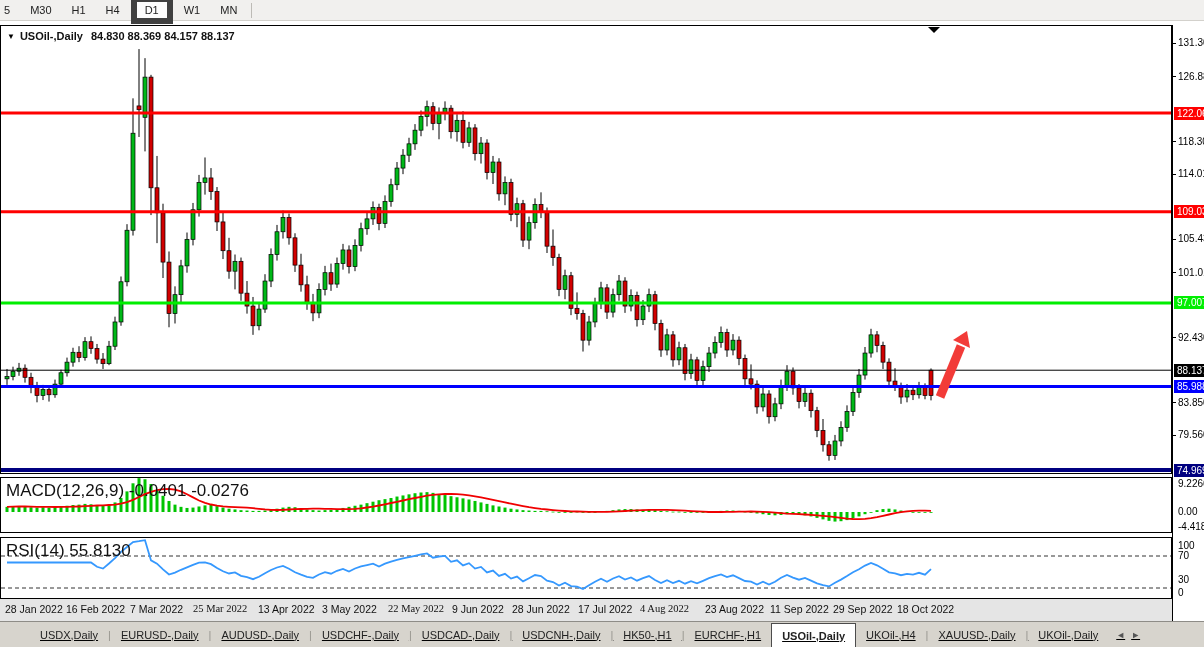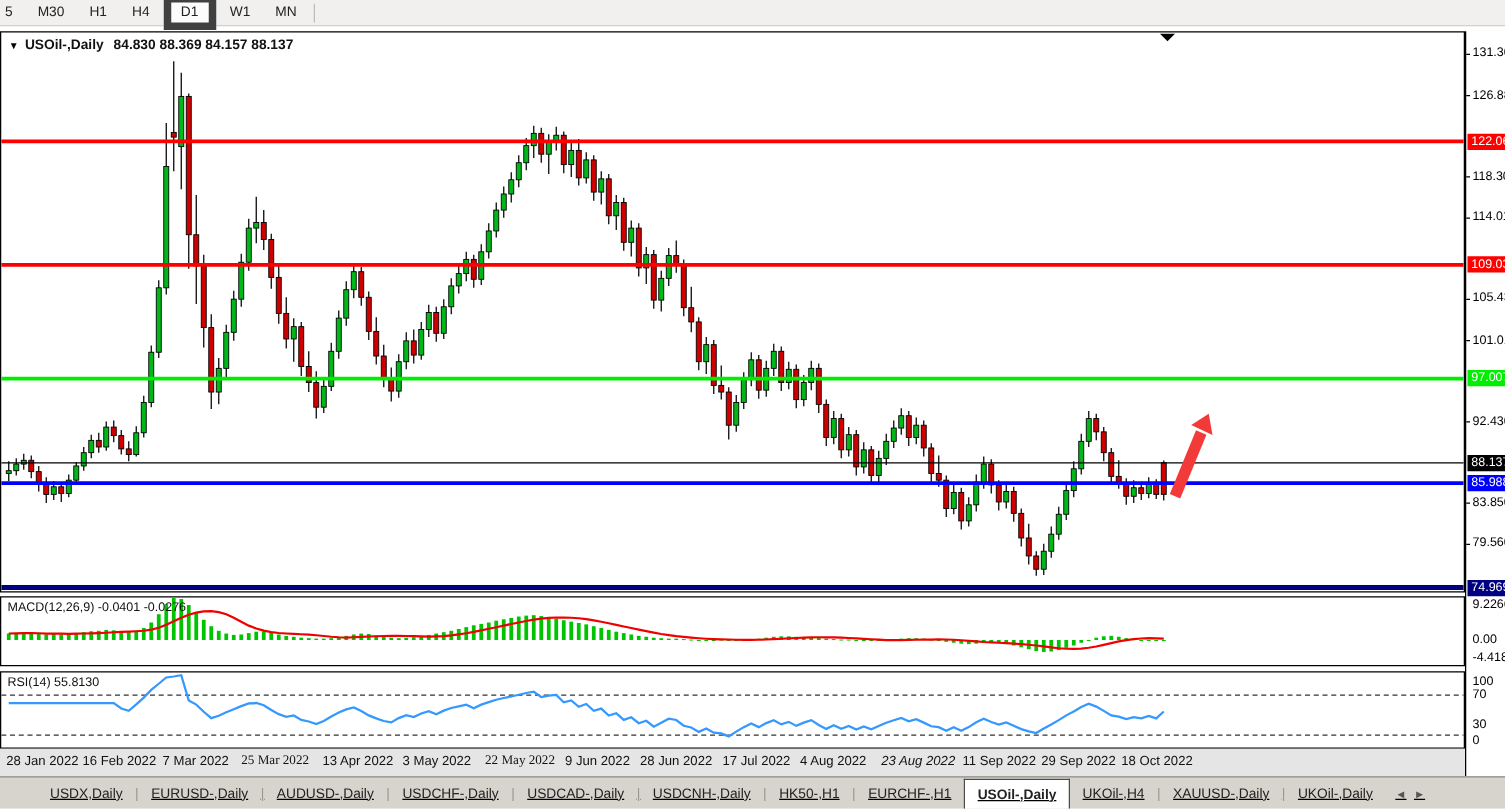--- a/index.html
+++ b/index.html
@@ -17,21 +17,21 @@
   
   .panel { position:absolute; left:0; width:1172px; background:#fff; border:1px solid #000; }
   #main-panel { top:25px; height:449px; }
   #macd-panel { top:477px; height:56px; }
   #rsi-panel  { top:537px; height:62px; }
   .panel svg { position:absolute; left:0; top:0; }
 
   .chart-title { position:absolute; left:6px; top:4px; display:flex; align-items:center;
     font-size:11px; font-weight:bold; color:#111; z-index:5; }
   .chart-title .dd { font-size:8px; margin-right:5px; color:#000; }
-  .ind-label { position:absolute; left:5px; top:3px; font-size:10px; color:#111; z-index:5; }
+  .ind-label { position:absolute; left:5px; top:3px; font-size:17px; color:#111; z-index:5; }
 
   
   #price-axis { position:absolute; left:1172px; top:25px; width:32px; height:596px;
     background:#fff; font-size:10px; color:#000; }
   .axlab { position:absolute; left:5px; height:12px; line-height:12px; white-space:nowrap; overflow:hidden; width:28px; }
   .axtick { position:absolute; left:0; width:3px; height:1px; background:#000; }
   .axtag { position:absolute; left:1px; width:31px; height:13px; line-height:13px; font-size:10px;
     color:#fff; padding-left:3px; white-space:nowrap; overflow:hidden; }
 
   
@@ -607,22 +607,22 @@
       <div class="dlab" style="left: 5px;">28 Jan 2022</div>
       <div class="dlab" style="left: 66px;">16 Feb 2022</div>
       <div class="dlab" style="left: 130px;">7 Mar 2022</div>
       <div class="dlab" style="left: 193px; font-family: Liberation Serif, serif;">25 Mar 2022</div>
       <div class="dlab" style="left: 258px;">13 Apr 2022</div>
       <div class="dlab" style="left: 322px;">3 May 2022</div>
       <div class="dlab" style="left: 388px; font-family: Liberation Serif, serif;">22 May 2022</div>
       <div class="dlab" style="left: 452px;">9 Jun 2022</div>
       <div class="dlab" style="left: 512px;">28 Jun 2022</div>
       <div class="dlab" style="left: 578px;">17 Jul 2022</div>
-      <div class="dlab" style="left: 640px;">4 Aug 2022</div>
-      <div class="dlab" style="left: 705px; font-style: italic;">23 Aug 2022</div>
+      <div class="dlab" style="left: 640px; font-family: Liberation Serif, serif;">4 Aug 2022</div>
+      <div class="dlab" style="left: 705px;">23 Aug 2022</div>
       <div class="dlab" style="left: 770px;">11 Sep 2022</div>
       <div class="dlab" style="left: 833px;">29 Sep 2022</div>
       <div class="dlab" style="left: 897px;">18 Oct 2022</div>
     </div>
 
   <div id="tab-bar">
       <div class="tab">USDX,Daily</div>
       <div class="tab-sep">|</div>
       <div class="tab">EURUSD-,Daily</div>
       <div class="tab-sep">|</div>

